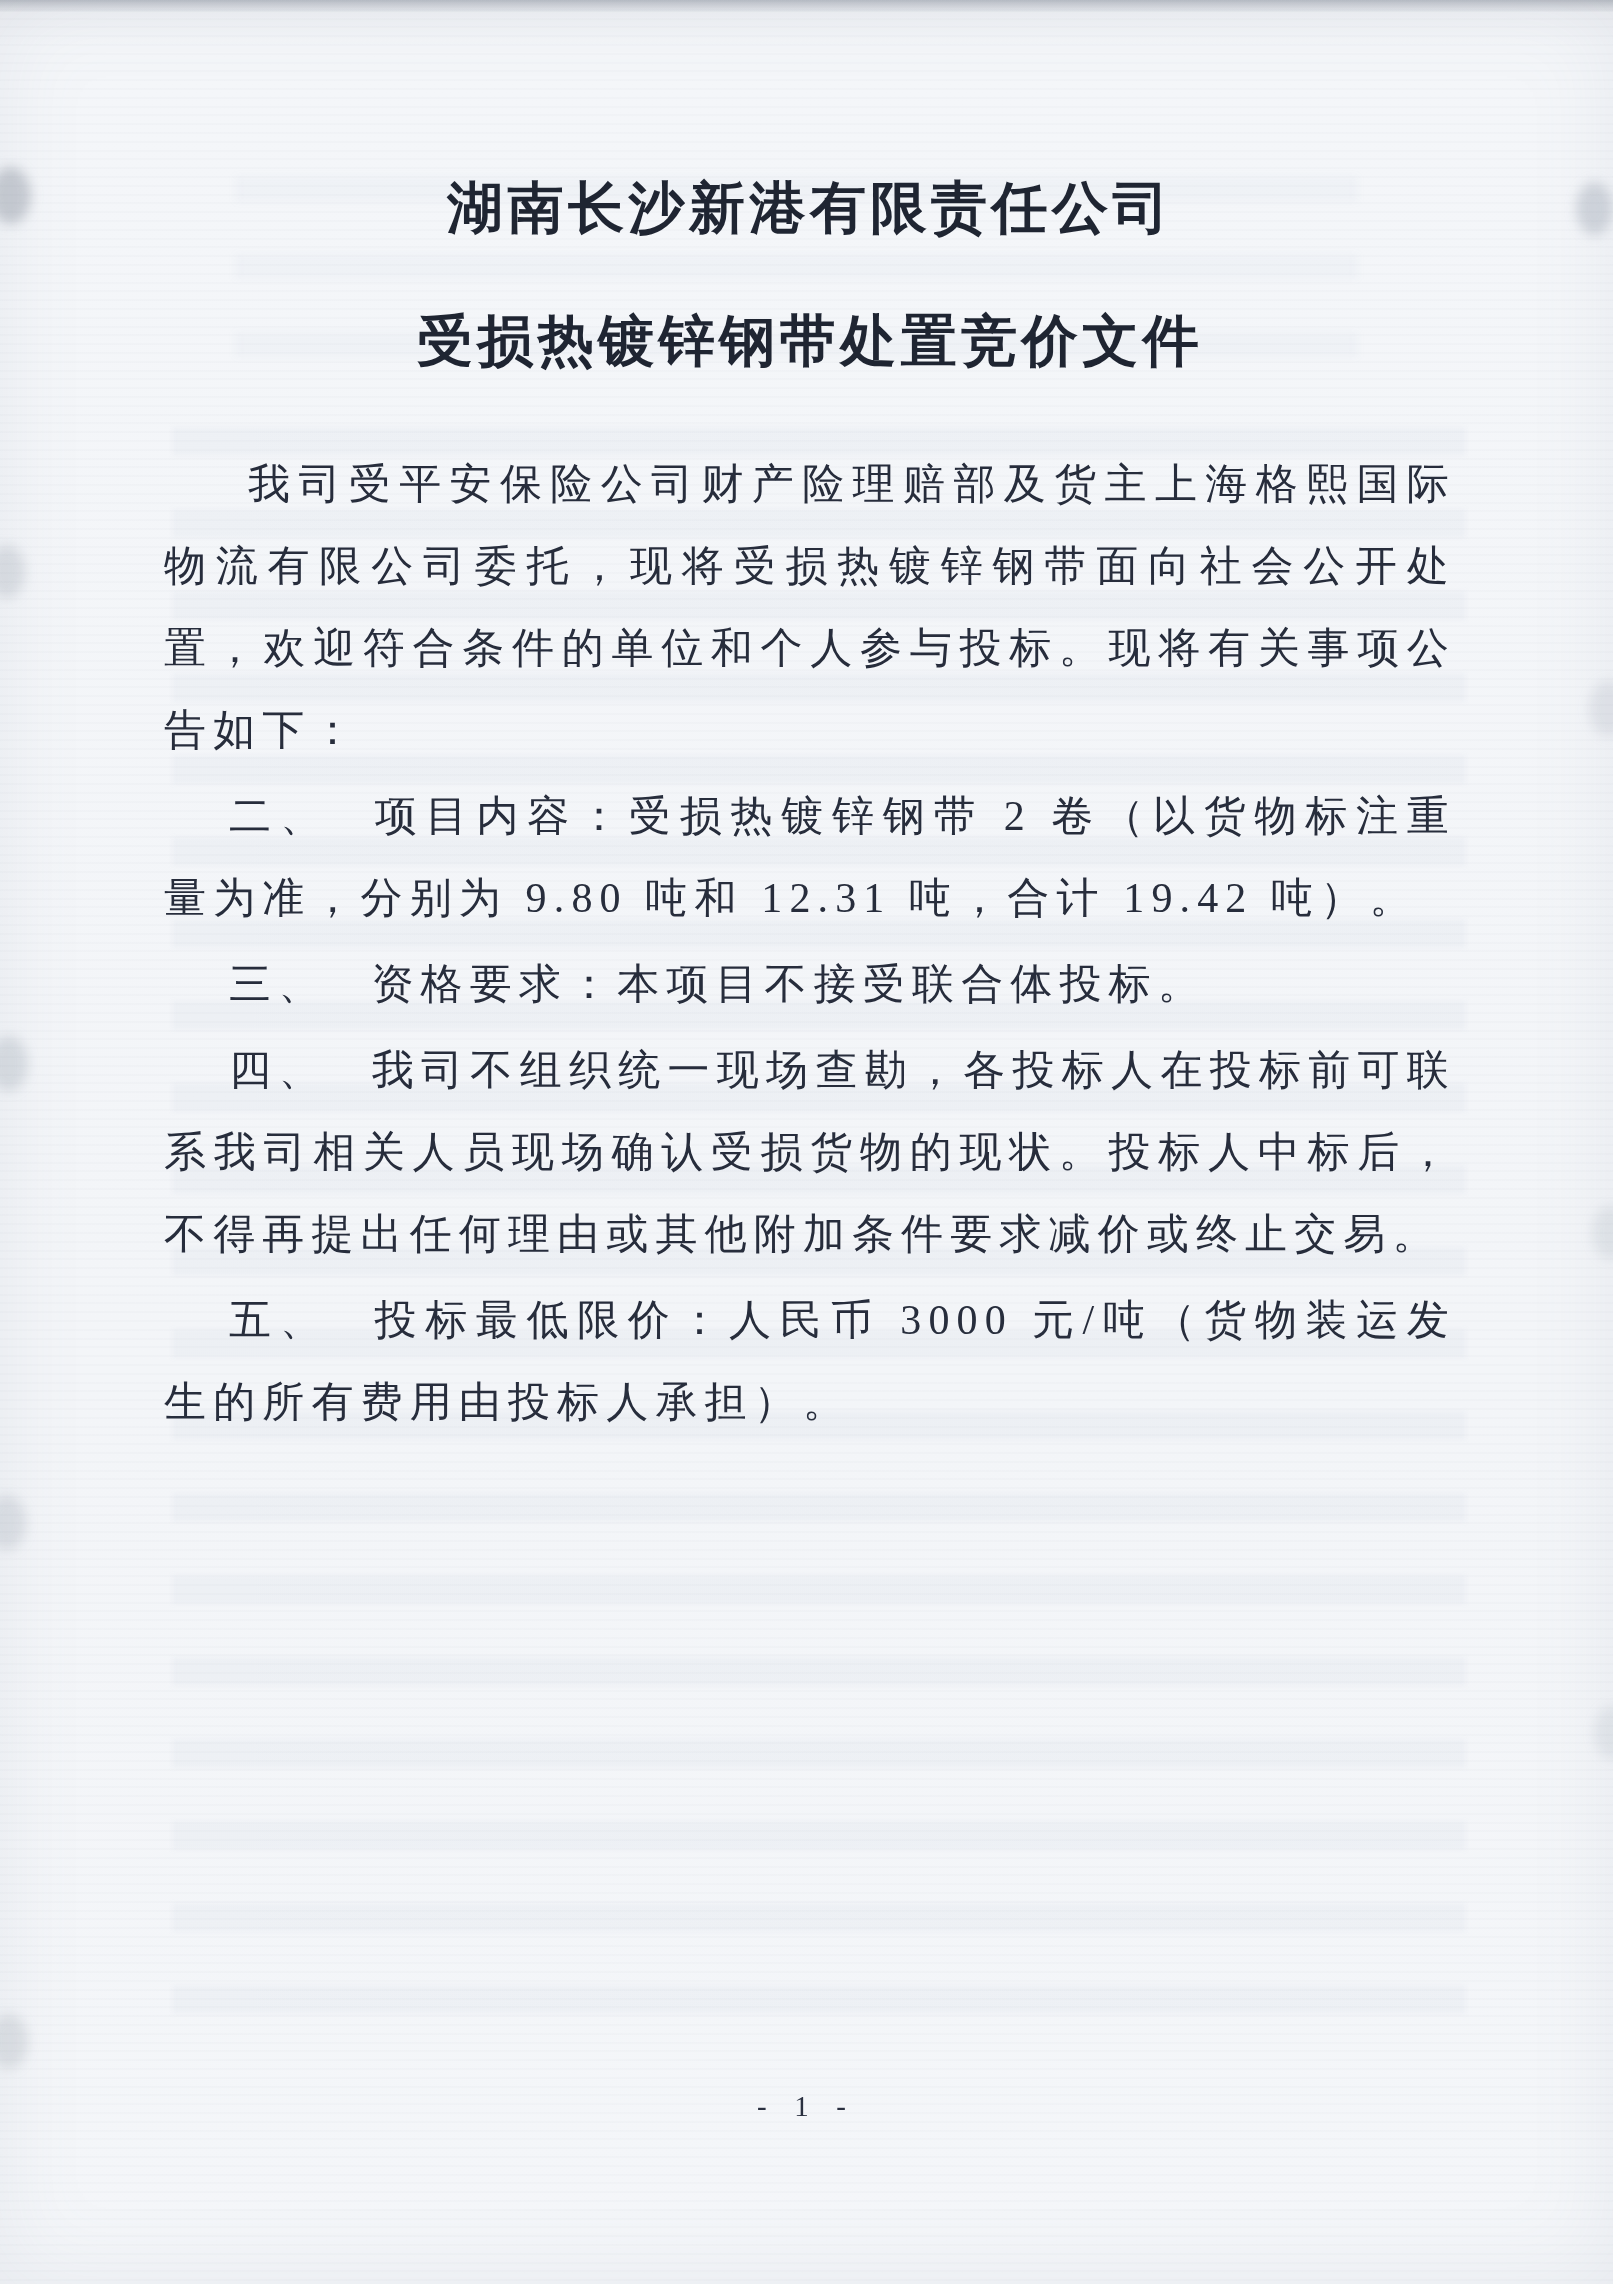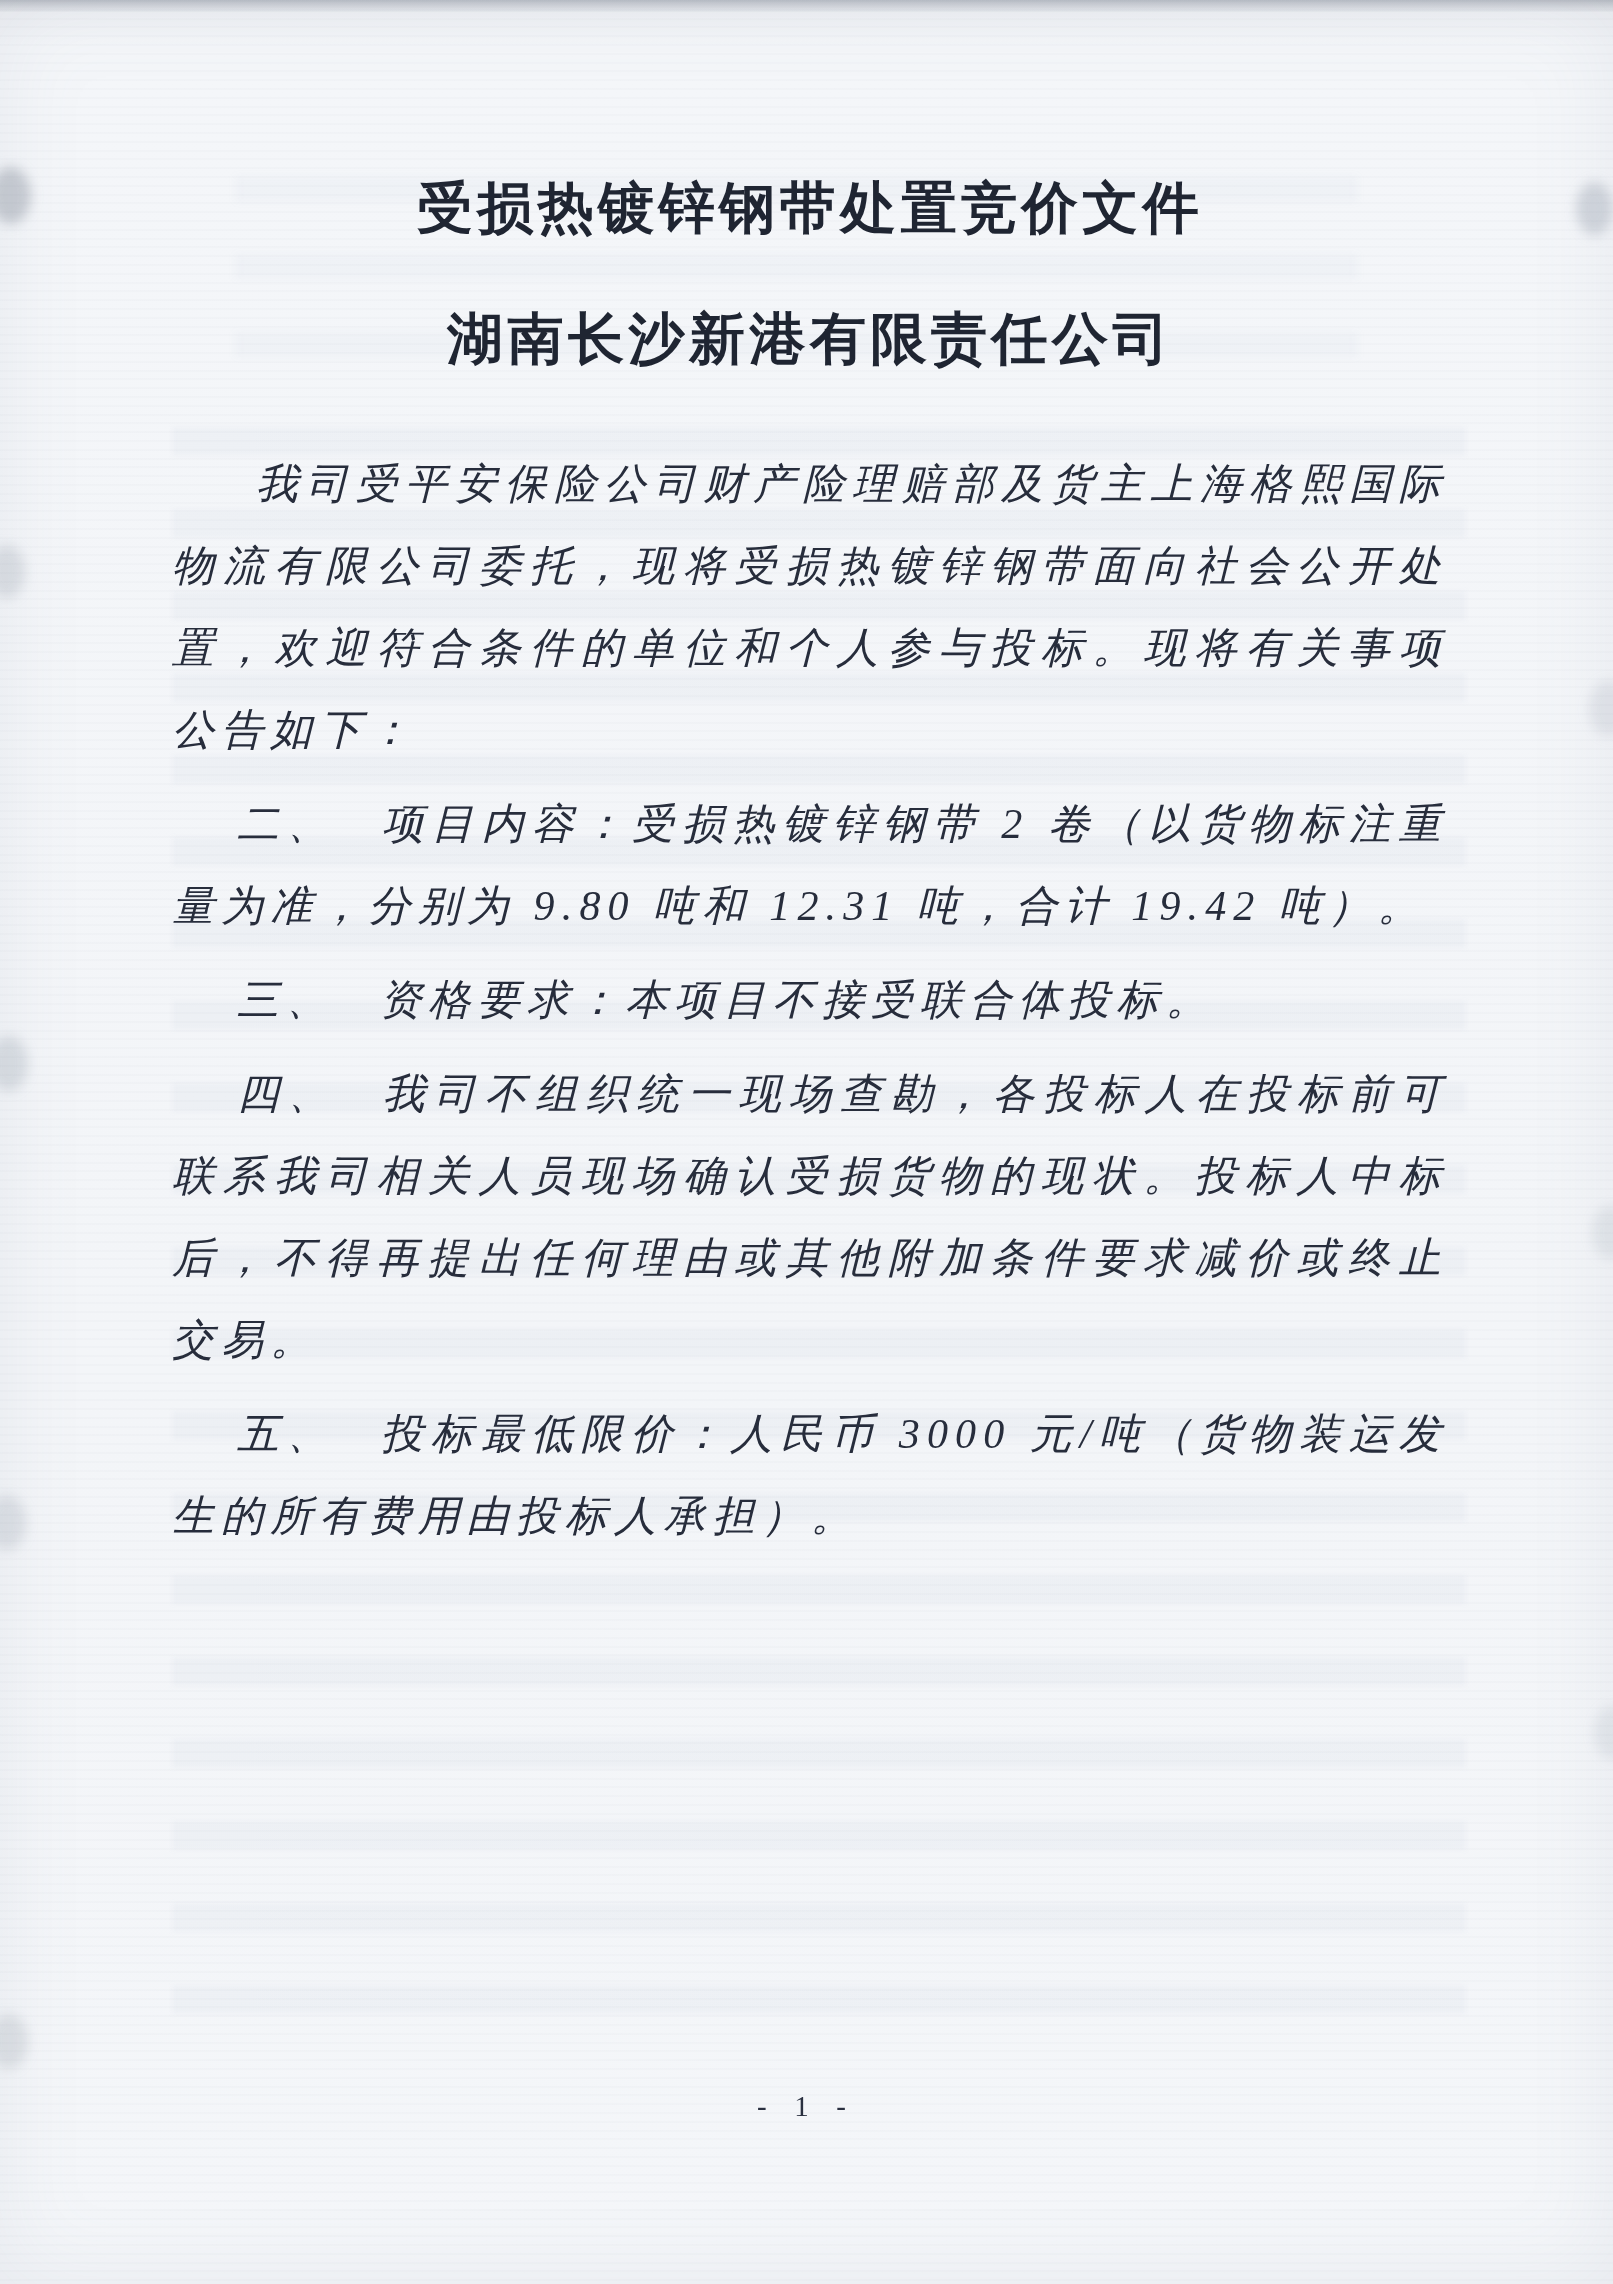--- a/index.html
+++ b/index.html
@@ -72,21 +72,21 @@
   }
   .doc-title.first { margin-bottom: 74px; }
   .doc-title.second { margin-bottom: 72px; }
   .body-text {
     font-size: 42px;
     line-height: 82px;
     letter-spacing: 0.17em;
     text-align: justify;
     color: #272d3c;
   }
-  .para { margin: 12px; font-style: italic; }
+  .para { margin: 4px; }
   .para.indent-2 { text-indent: 2em; }
   .para.indent-item { text-indent: 1.55em; }
   .item-num { margin-right: 1.05em; }
   .page-footer {
     position: absolute;
     top: 2090px; left: 0; right: 0;
     text-align: center;
     font-size: 29px;
     letter-spacing: 0.35em;
     color: #2a3040;
@@ -98,23 +98,23 @@
 <div class="page">
 
   <div class="band-top"></div>
   <div class="bleed-top"></div>
   <div class="bleed"></div>
   <div class="smudges"></div>
   <div class="scanlines"></div>
 
   <div class="content">
 
+    <h1 class="doc-title first">湖南长沙新港有限责任公司</h1>
+
     <h1 class="doc-title second">受损热镀锌钢带处置竞价文件</h1>
-
-    <h1 class="doc-title first">湖南长沙新港有限责任公司</h1>
 
     <div class="body-text">
 
       <p class="para indent-2">我司受平安保险公司财产险理赔部及货主上海格熙国际物流有限公司委托，现将受损热镀锌钢带面向社会公开处置，欢迎符合条件的单位和个人参与投标。现将有关事项公告如下：</p>
 
 
       <p class="para indent-item">
         <span class="item-num">二、</span><span>项目内容：受损热镀锌钢带 2 卷（以货物标注重量为准，分别为 9.80 吨和 12.31 吨，合计 19.42 吨）。</span>
       </p>
 

